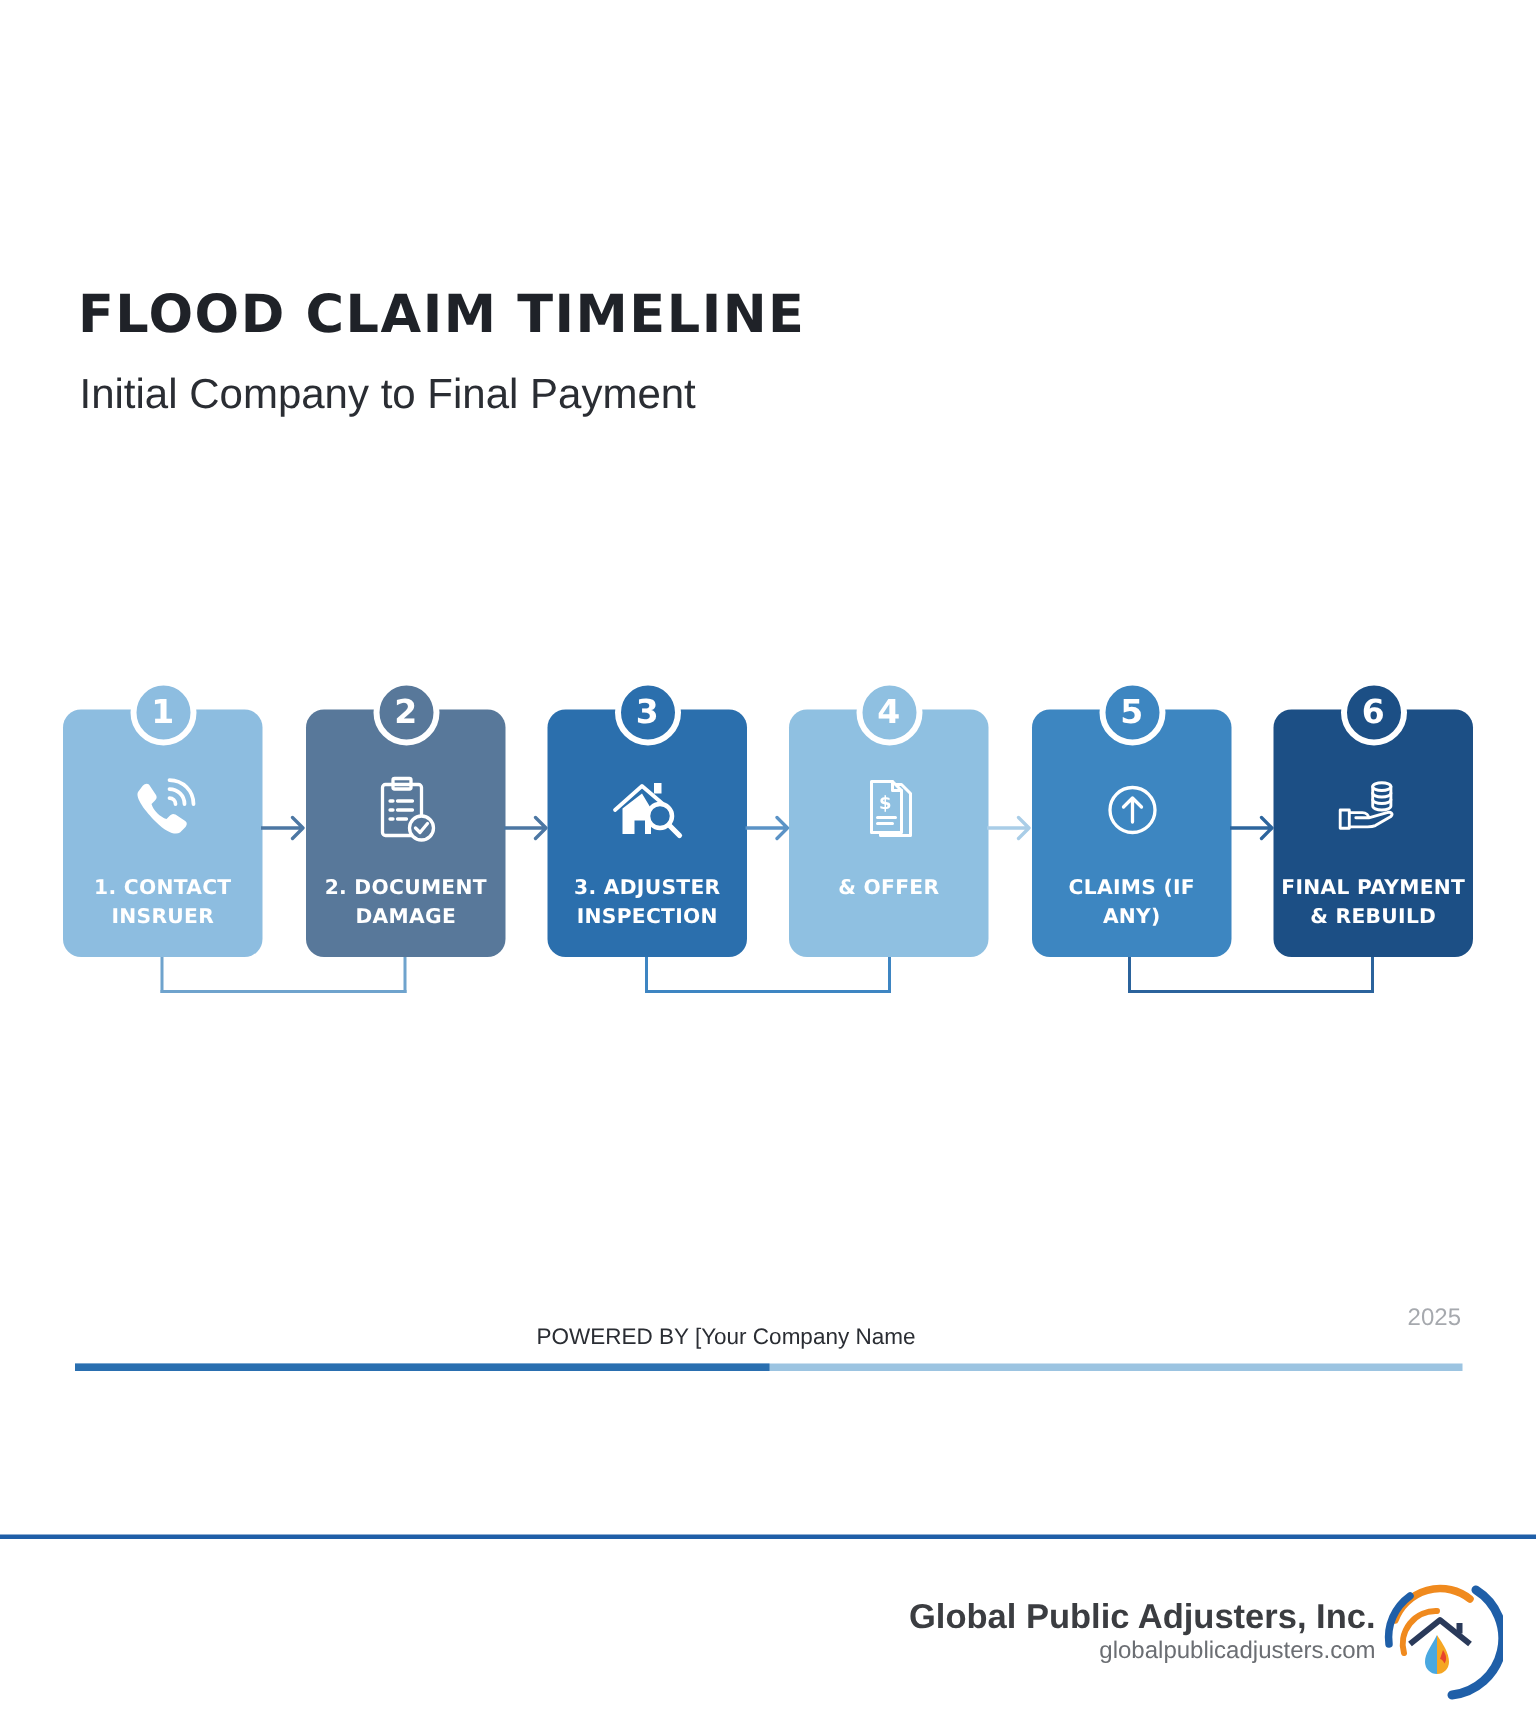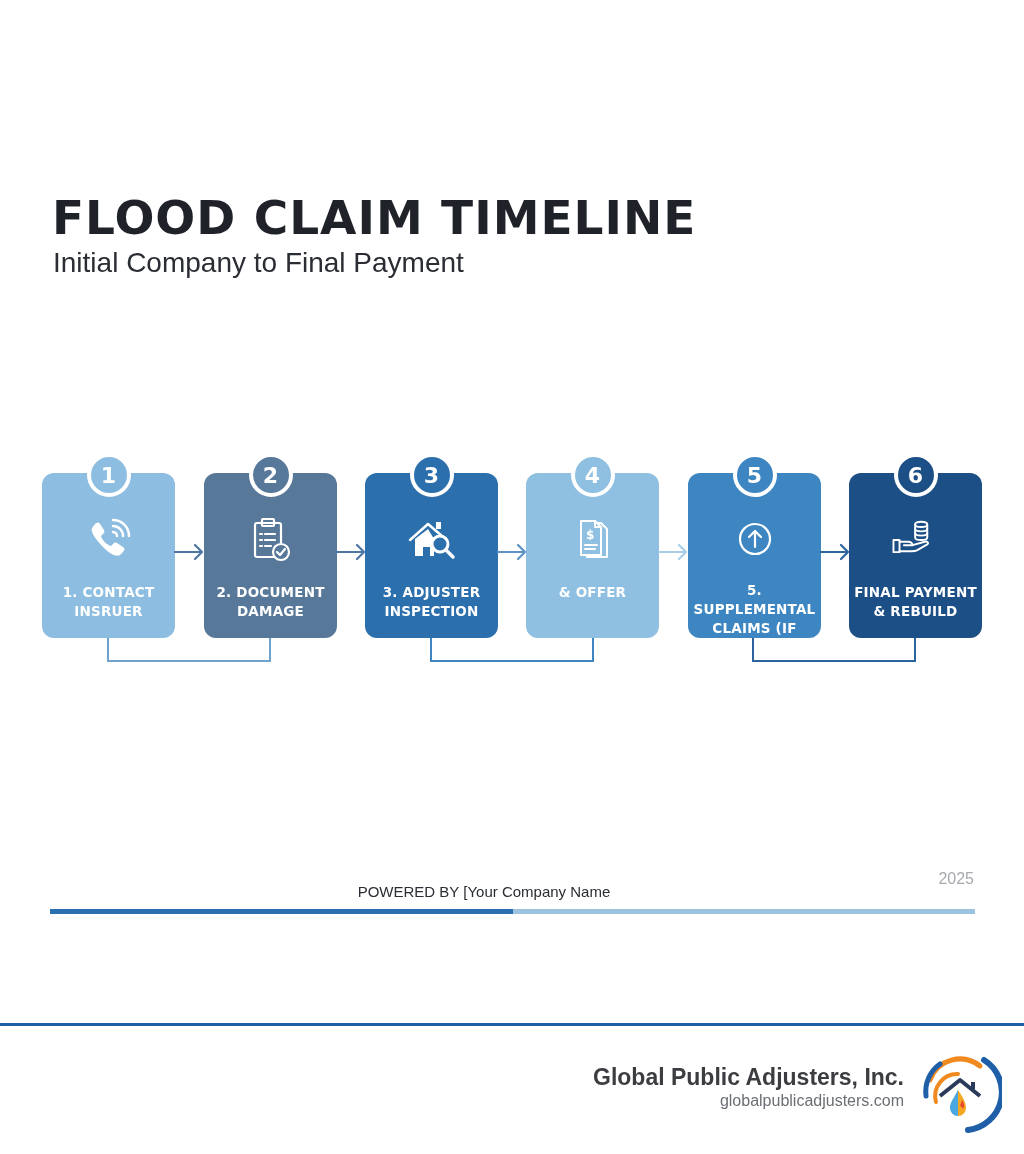--- a/index.html
+++ b/index.html
@@ -2,21 +2,21 @@
 <html><head>
 <meta charset="utf-8">
 <style>
   * { box-sizing: border-box; margin: 0; padding: 0; }
   html, body { width: 1024px; height: 1154px; background: #ffffff; overflow: hidden; }
   body { position: relative; font-family: "Liberation Sans", "DejaVu Sans", sans-serif; color: #1e2127; }
 
   .title {
     position: absolute; left: 52px; top: 190px;
     font-family: "DejaVu Sans", sans-serif; font-weight: bold;
-    font-size: 47px; letter-spacing: 1px; color: #1f2228;
+    font-size: 35px; letter-spacing: 1px; color: #1f2228;
   }
   .subtitle {
     position: absolute; left: 53px; top: 247px;
     font-family: "Liberation Sans", sans-serif; font-size: 28px; color: #2a2d33;
   }
 
   .timeline { position: absolute; left: 0; top: 0; width: 1024px; height: 700px; }
 
   .card {
     position: absolute; top: 473px; width: 133px; height: 165px;
@@ -45,21 +45,21 @@
     font-family: "Liberation Sans", sans-serif; font-size: 15px; color: #2a2d33;
   }
   .progress { position: absolute; left: 50px; top: 909px; width: 925px; height: 5px; background: #9cc4e1; }
   .progress-fill { height: 100%; background: #2a6fb0; }
   .year {
     position: absolute; right: 50px; top: 870px;
     font-family: "Liberation Sans", sans-serif; font-size: 16px; color: #a6a9ae;
   }
 
   .footer-rule { position: absolute; left: 0; top: 1023px; width: 1024px; height: 3px; background: #1f5fa8; }
-  .company { position: absolute; right: 120px; top: 1064px; text-align: right; }
+  .company { position: absolute; right: 107px; top: 1064px; text-align: right; }
   .company-name { font-family: "Liberation Sans", sans-serif; font-weight: bold; font-size: 23px; color: #3b3d41; line-height: 26px; }
   .company-url { font-family: "Liberation Sans", sans-serif; font-size: 16px; color: #6b6e73; line-height: 22px; }
   .logo { position: absolute; left: 918px; top: 1050px; width: 84px; height: 84px; }
 </style>
 </head>
 <body>
 
 <div class="title">FLOOD CLAIM TIMELINE</div>
 <div class="subtitle">Initial Company to Final Payment</div>
 
@@ -133,21 +133,20 @@
 
   <div class="card" style="left:688px; background:#3d86c1;">
     <div class="badge" style="background:#3d86c1;">5</div>
     <div class="icon">
       <svg viewBox="0 0 52 52" fill="none" stroke="#fff" stroke-width="2.2" stroke-linecap="round" stroke-linejoin="round">
         <circle cx="26" cy="26" r="15"></circle>
         <path d="M26 34V18M20 24l6-6 6 6"></path>
       </svg>
     </div>
     <div class="label">
-      <div>5. SUPPLEMENTAL</div>
       <div>CLAIMS (IF ANY)</div>
     </div>
   </div>
 
   <div class="card" style="left:849px; background:#1c4f85;">
     <div class="badge" style="background:#1c4f85;">6</div>
     <div class="icon">
       <svg viewBox="0 0 60 52" fill="none" stroke="#fff" stroke-width="2.2" stroke-linecap="round" stroke-linejoin="round">
         <ellipse cx="36" cy="8" rx="7" ry="3"></ellipse>
         <path d="M29 8v5c0 1.7 3 3 7 3s7-1.3 7-3V8"></path>

